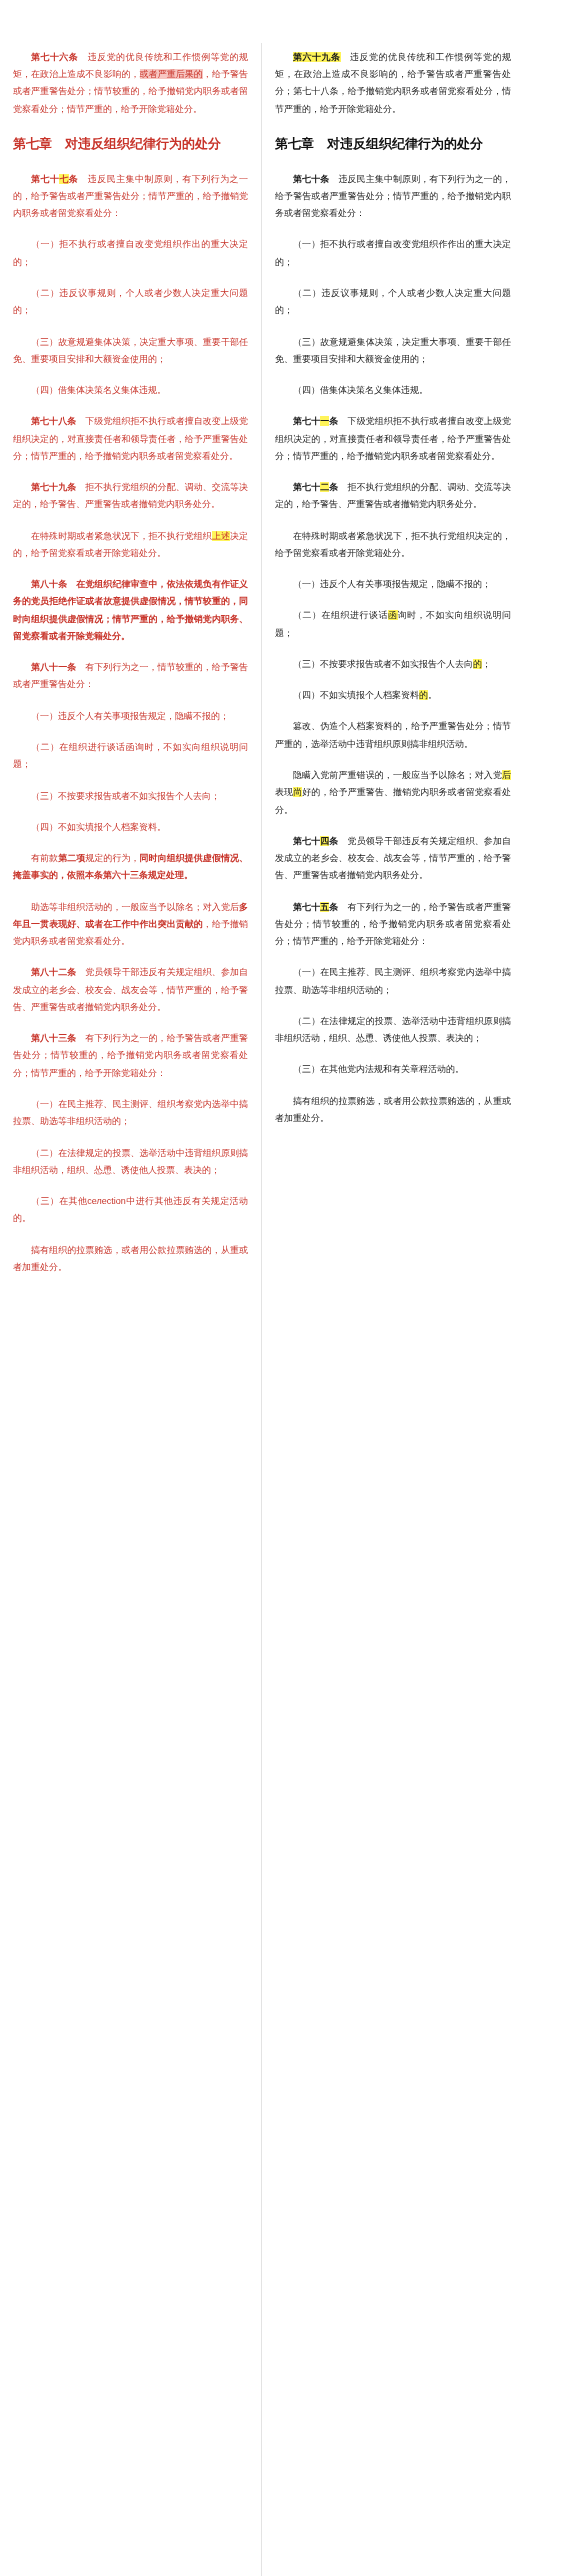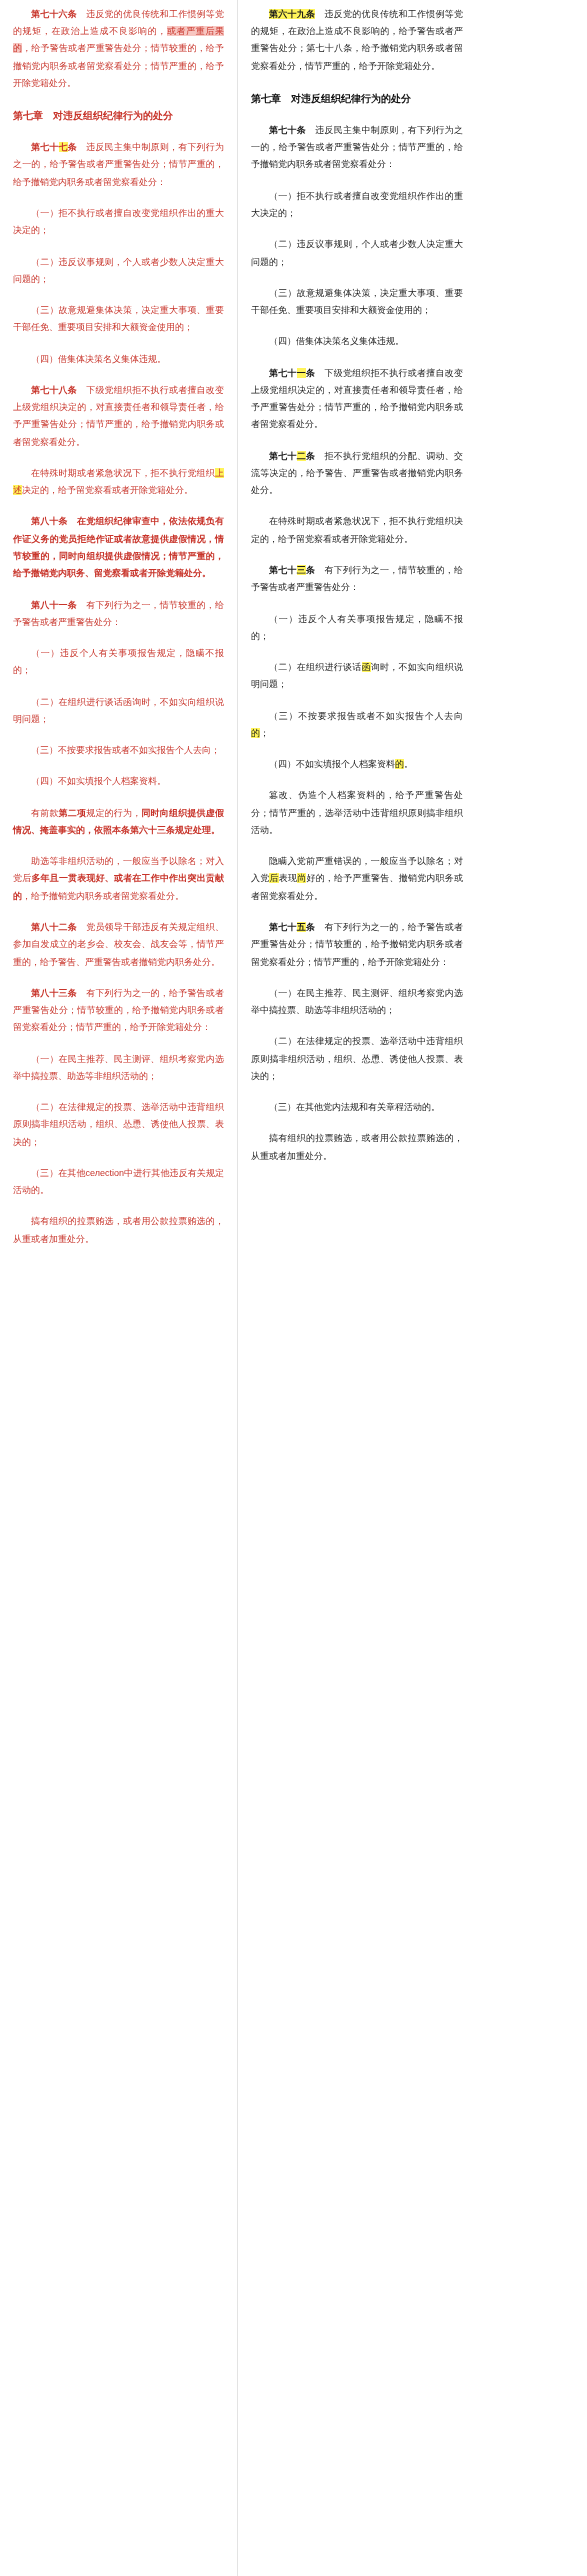--- a/index.html
+++ b/index.html
@@ -11,40 +11,41 @@
   }
   .page {
     width: 588px;
     min-height: 2576px;
     position: relative;
     background: #ffffff;
     display: flex;
     flex-direction: row;
   }
   .col {
-    width: 238px;
+    width: 262px;
     padding: 5.9px 13px 23.5px 13px;
+    margin-top: 43px;
   }
   .col-left { border-right: 0.6px solid #e3e3e3; }
 
   .para {
     font-size: 9px;
     line-height: 1.92;
     color: #c8342a;
     text-align: justify;
     text-justify: inter-ideograph;
     margin: 0 0 14px 0;
     text-indent: 2em;
   }
   .para.black {
     color: #1a1a1a;
   }
   .chapter {
     font-weight: bold;
-    font-size: 10px;
+    font-size: 13px;
     color: #c8342a;
     text-indent: 0;
     margin: 0 0 14px 0;
     line-height: 1.9;
   }
   .chapter.black { color: #111111; }
 
   .hl-yellow { background: #fff45a; }
   .hl-red    { background: #f7c6c1; }
 
@@ -56,20 +57,21 @@
 <div class="page">
   <div class="col col-left" id="left-col">
       <p class="para"><span class="bold-em">第七十六条</span><span>　违反党的优良传统和工作惯例等党的规矩，在政治上造成不良影响的，</span><span class="hl-red">或者严重后果的</span><span>，给予警告或者严重警告处分；情节较重的，给予撤销党内职务或者留党察看处分；情节严重的，给予开除党籍处分。</span></p>
       <p class="para chapter"><span class="bold-em">第七章　对违反组织纪律行为的处分</span></p>
       <p class="para"><span class="bold-em">第七十</span><span class="bold-em hl-yellow">七</span><span class="bold-em">条</span><span>　违反民主集中制原则，有下列行为之一的，给予警告或者严重警告处分；情节严重的，给予撤销党内职务或者留党察看处分：</span></p>
       <p class="para"><span>（一）拒不执行或者擅自改变党组织作出的重大决定的；</span></p>
       <p class="para"><span>（二）违反议事规则，个人或者少数人决定重大问题的；</span></p>
       <p class="para"><span>（三）故意规避集体决策，决定重大事项、重要干部任免、重要项目安排和大额资金使用的；</span></p>
       <p class="para"><span>（四）借集体决策名义集体违规。</span></p>
       <p class="para"><span class="bold-em">第七十八条</span><span>　下级党组织拒不执行或者擅自改变上级党组织决定的，对直接责任者和领导责任者，给予严重警告处分；情节严重的，给予撤销党内职务或者留党察看处分。</span></p>
+      <p class="para"><span class="bold-em">第七十九条</span><span>　拒不执行党组织的分配、调动、交流等决定的，给予警告、严重警告或者撤销党内职务处分。</span></p>
       <p class="para"><span>在特殊时期或者紧急状况下，拒不执行党组织</span><span class="hl-yellow">上述</span><span>决定的，给予留党察看或者开除党籍处分。</span></p>
       <p class="para"><span class="bold-em">第八十条</span><span class="bold-em">　在党组织纪律审查中，依法依规负有作证义务的党员拒绝作证或者故意提供虚假情况，情节较重的，同时向组织提供虚假情况；情节严重的，给予撤销党内职务、留党察看或者开除党籍处分。</span></p>
       <p class="para"><span class="bold-em">第八十一条</span><span>　有下列行为之一，情节较重的，给予警告或者严重警告处分：</span></p>
       <p class="para"><span>（一）违反个人有关事项报告规定，隐瞒不报的；</span></p>
       <p class="para"><span>（二）在组织进行谈话函询时，不如实向组织说明问题；</span></p>
       <p class="para"><span>（三）不按要求报告或者不如实报告个人去向；</span></p>
       <p class="para"><span>（四）不如实填报个人档案资料。</span></p>
       <p class="para"><span>有前款</span><span class="bold-em">第二项</span><span>规定的行为，</span><span class="bold-em">同时向组织提供虚假情况、掩盖事实的，依照本条第六十三条规定处理。</span></p>
       <p class="para"><span>助选等非组织活动的，一般应当予以除名；对入党后</span><span class="bold-em">多年且一贯表现好、或者在工作中作出突出贡献的</span><span>，给予撤销党内职务或者留党察看处分。</span></p>
       <p class="para"><span class="bold-em">第八十二条</span><span>　党员领导干部违反有关规定组织、参加自发成立的老乡会、校友会、战友会等，情节严重的，给予警告、严重警告或者撤销党内职务处分。</span></p>
@@ -83,27 +85,27 @@
       <p class="para black"><span class="bold-em hl-yellow">第六十九条</span><span>　违反党的优良传统和工作惯例等党的规矩，在政治上造成不良影响的，给予警告或者严重警告处分；第七十八条，给予撤销党内职务或者留党察看处分，情节严重的，给予开除党籍处分。</span></p>
       <p class="para chapter black"><span class="bold-em">第七章　对违反组织纪律行为的处分</span></p>
       <p class="para black"><span class="bold-em">第七十条</span><span>　违反民主集中制原则，有下列行为之一的，给予警告或者严重警告处分；情节严重的，给予撤销党内职务或者留党察看处分：</span></p>
       <p class="para black"><span>（一）拒不执行或者擅自改变党组织作作出的重大决定的；</span></p>
       <p class="para black"><span>（二）违反议事规则，个人或者少数人决定重大问题的；</span></p>
       <p class="para black"><span>（三）故意规避集体决策，决定重大事项、重要干部任免、重要项目安排和大额资金使用的；</span></p>
       <p class="para black"><span>（四）借集体决策名义集体违规。</span></p>
       <p class="para black"><span class="bold-em">第七十</span><span class="bold-em hl-yellow">一</span><span class="bold-em">条</span><span>　下级党组织拒不执行或者擅自改变上级党组织决定的，对直接责任者和领导责任者，给予严重警告处分；情节严重的，给予撤销党内职务或者留党察看处分。</span></p>
       <p class="para black"><span class="bold-em">第七十</span><span class="bold-em hl-yellow">二</span><span class="bold-em">条</span><span>　拒不执行党组织的分配、调动、交流等决定的，给予警告、严重警告或者撤销党内职务处分。</span></p>
       <p class="para black"><span>在特殊时期或者紧急状况下，拒不执行党组织决定的，给予留党察看或者开除党籍处分。</span></p>
-      <p class="para black"><span class="bold-em">第七十</span><span class="bold-em hl-yellow">三</span><span class="bold-em">条</span><span>　有下列行为之一，情节较重的，给予警告或者严重警告处分：</span></p>
       <p class="para black"><span>（一）违反个人有关事项报告规定，隐瞒不报的；</span></p>
       <p class="para black"><span>（二）在组织进行谈话</span><span class="hl-yellow">函</span><span>询时，不如实向组织说明问题；</span></p>
       <p class="para black"><span>（三）不按要求报告或者不如实报告个人去向</span><span class="hl-yellow">的</span><span>；</span></p>
       <p class="para black"><span>（四）不如实填报个人档案资料</span><span class="hl-yellow">的</span><span>。</span></p>
       <p class="para black"><span>篡改、伪造个人档案资料的，给予严重警告处分；情节严重的，选举活动中违背组织原则搞非组织活动。</span></p>
       <p class="para black"><span>隐瞒入党前严重错误的，一般应当予以除名；对入党</span><span class="hl-yellow">后</span><span>表现</span><span class="hl-yellow">尚</span><span>好的，给予严重警告、撤销党内职务或者留党察看处分。</span></p>
+      <p class="para black"><span class="bold-em">第七十</span><span class="bold-em hl-yellow">四</span><span class="bold-em">条</span><span>　党员领导干部违反有关规定组织、参加自发成立的老乡会、校友会、战友会等，情节严重的，给予警告、严重警告或者撤销党内职务处分。</span></p>
       <p class="para black"><span class="bold-em">第七十</span><span class="bold-em hl-yellow">五</span><span class="bold-em">条</span><span>　有下列行为之一的，给予警告或者严重警告处分；情节较重的，给予撤销党内职务或者留党察看处分；情节严重的，给予开除党籍处分：</span></p>
       <p class="para black"><span>（一）在民主推荐、民主测评、组织考察党内选举中搞拉票、助选等非组织活动的；</span></p>
       <p class="para black"><span>（二）在法律规定的投票、选举活动中违背组织原则搞非组织活动，组织、怂恿、诱使他人投票、表决的；</span></p>
       <p class="para black"><span>（三）在其他党内法规和有关章程活动的。</span></p>
       <p class="para black"><span>搞有组织的拉票贿选，或者用公款拉票贿选的，从重或者加重处分。</span></p>
     </div>
 </div>
 
 
 </body></html>

